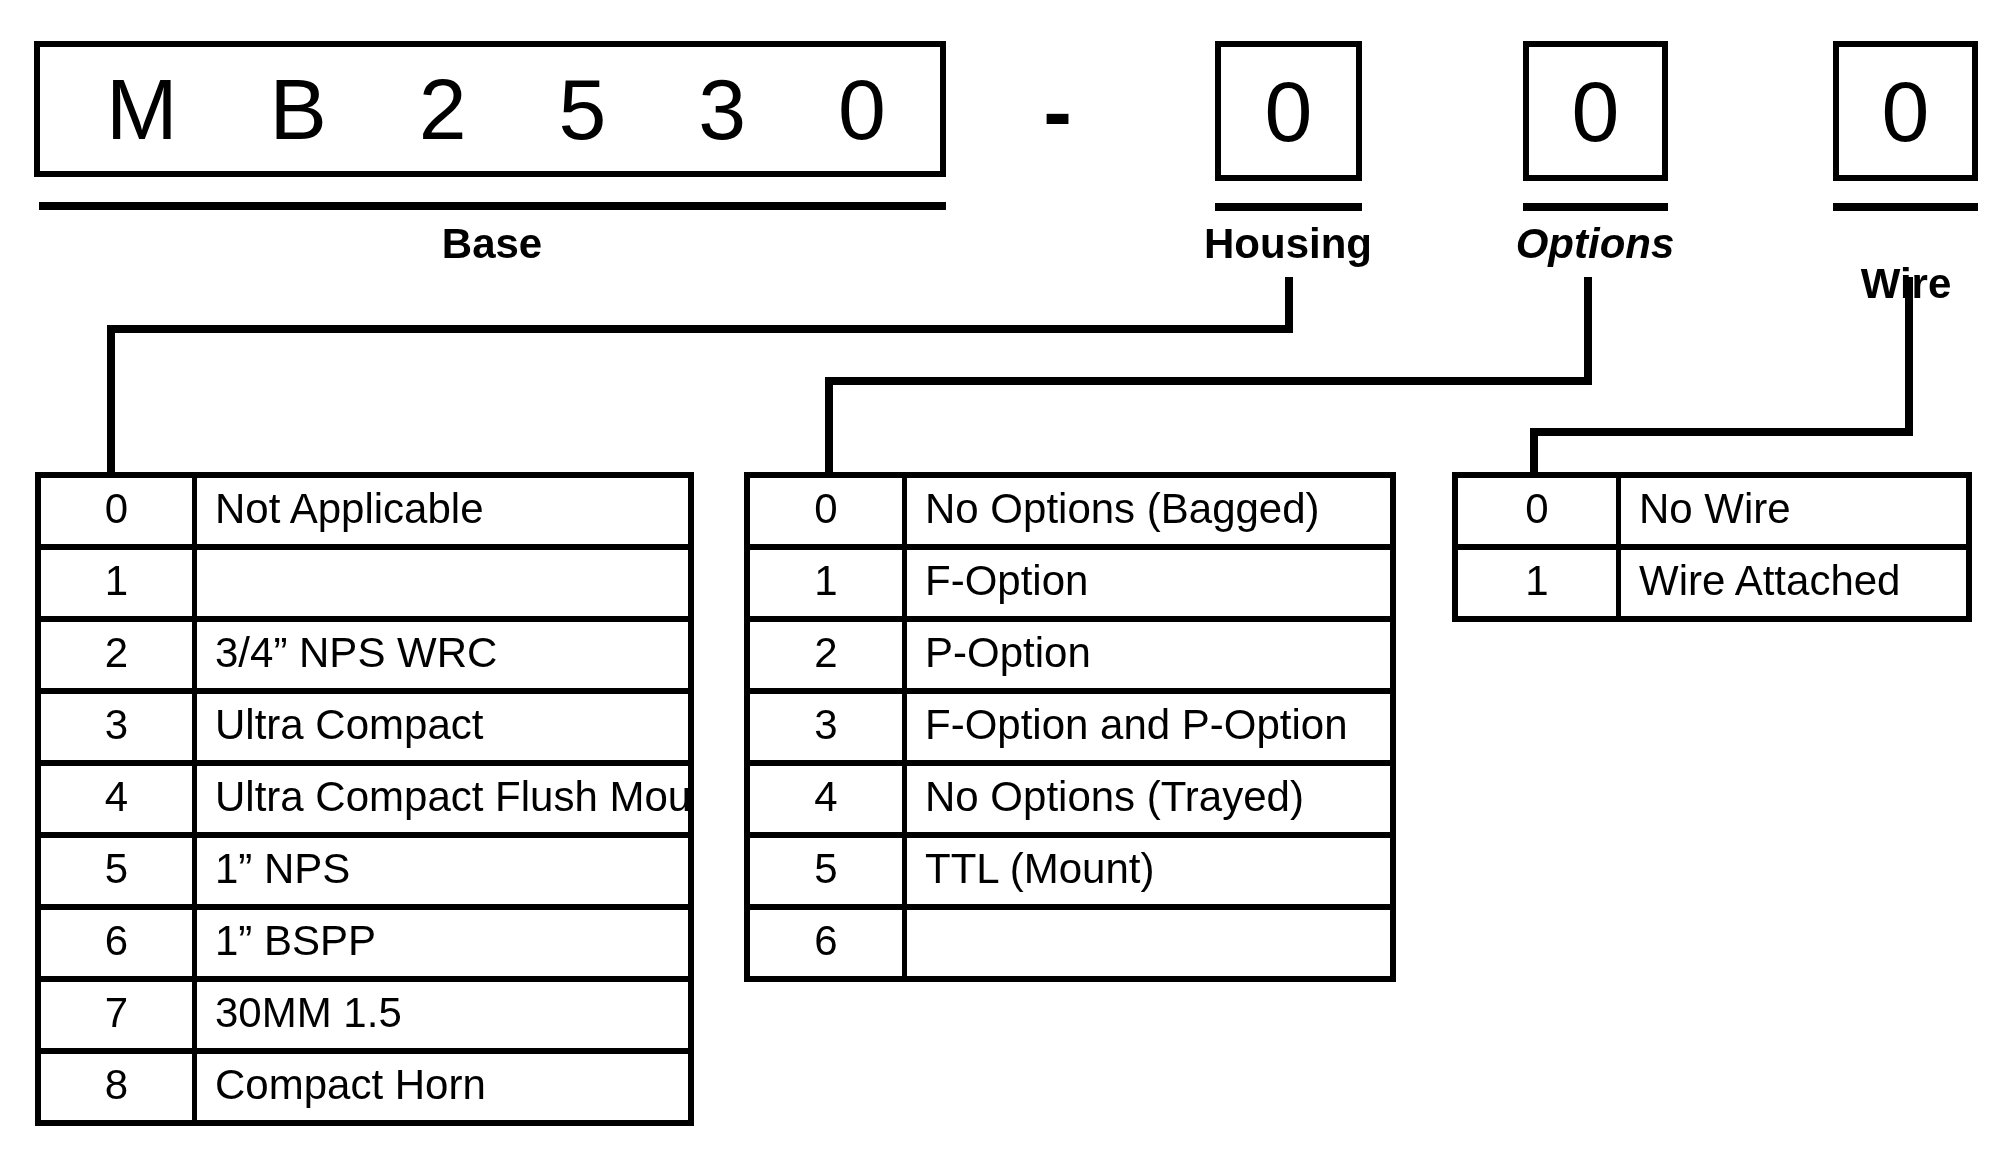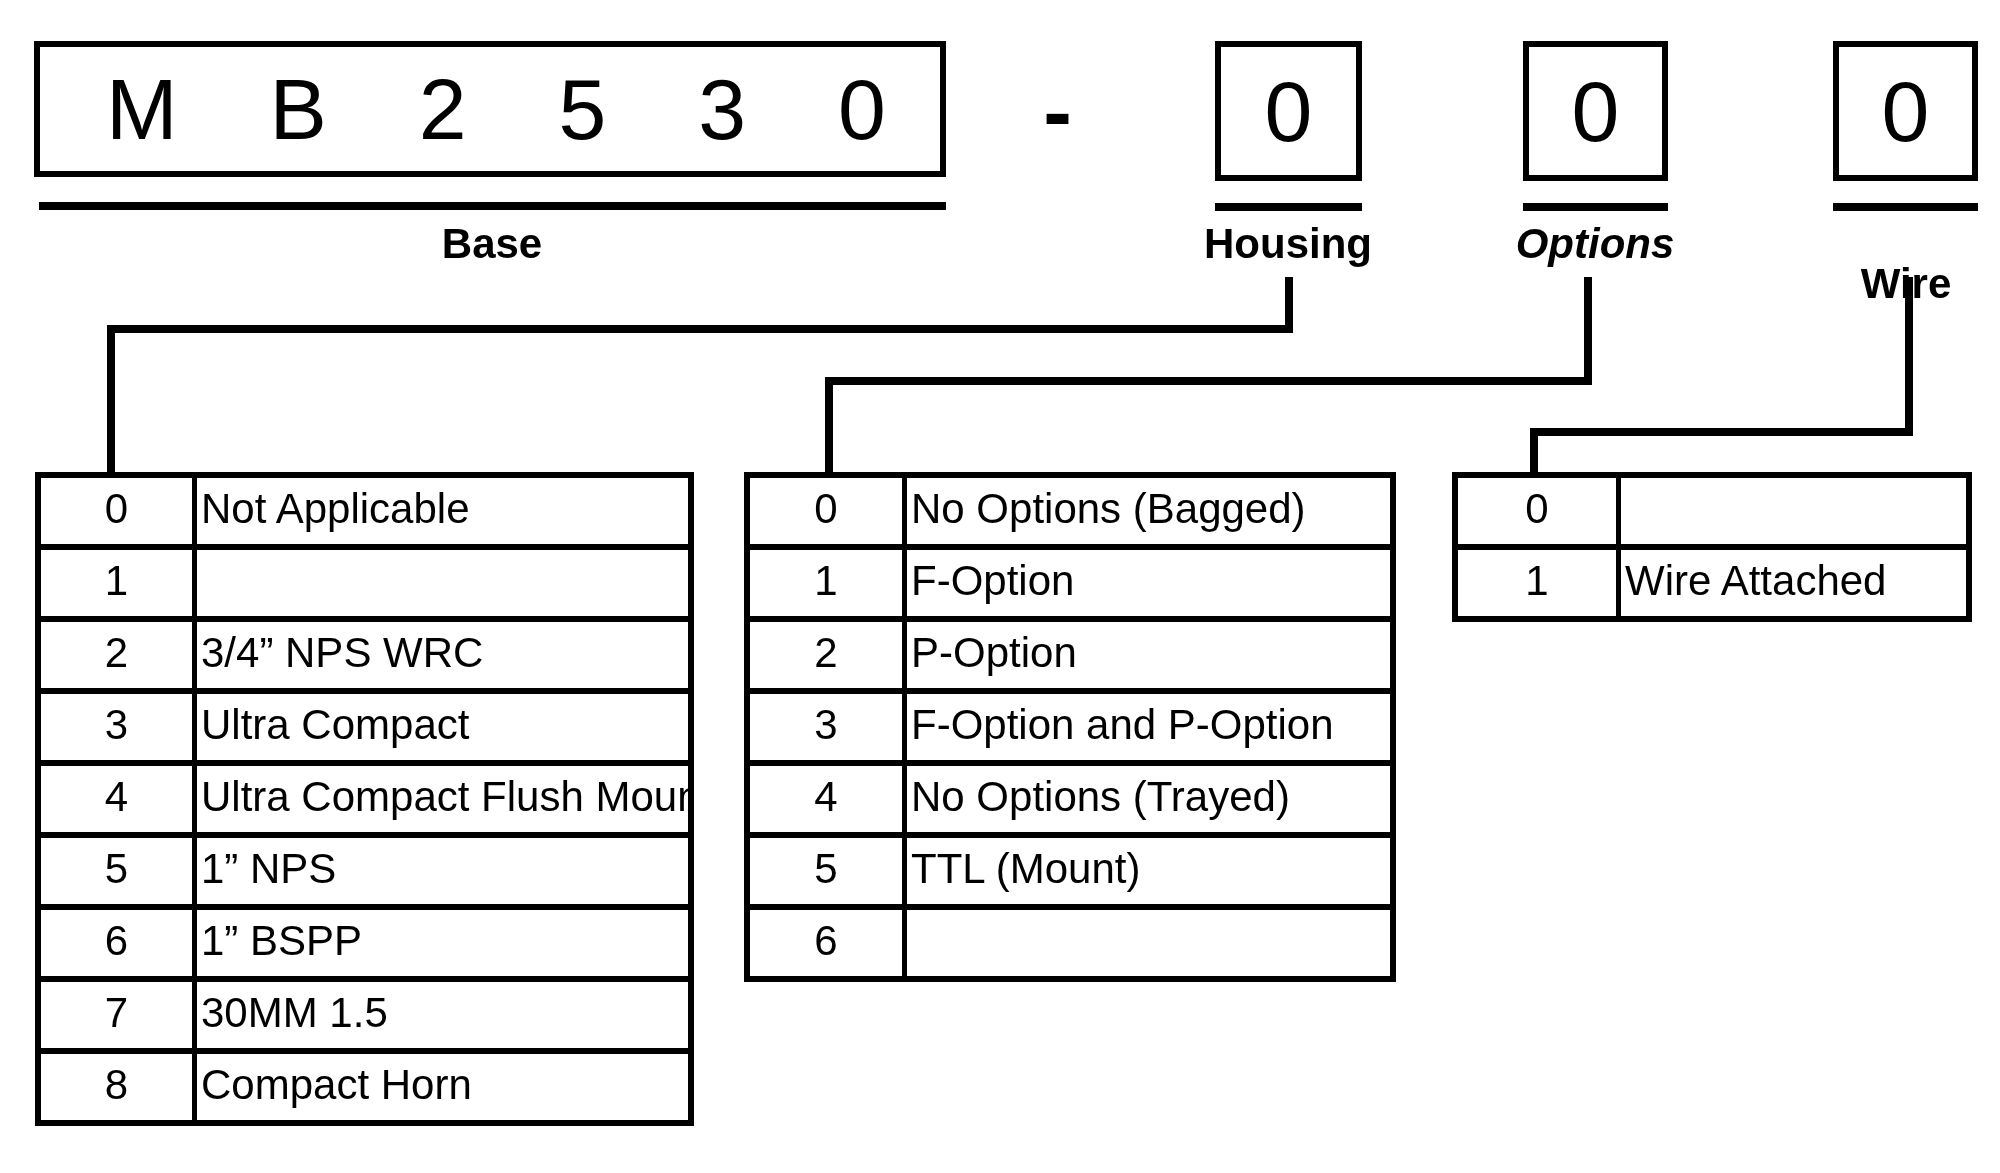--- a/index.html
+++ b/index.html
@@ -92,21 +92,21 @@
     border-right: 5px solid #000;
     display: flex;
     align-items: center;
     justify-content: center;
     padding-bottom: 4px;
   }
   .t-desc {
     flex: 1;
     display: flex;
     align-items: center;
-    padding-left: 4px;
+    padding-left: 18px;
     padding-bottom: 4px;
     white-space: nowrap;
     overflow: hidden;
   }
 </style>
 </head>
 <body>
 
 <div class="canvas">
 
@@ -213,20 +213,21 @@
         <div class="t-num">5</div>
         <div class="t-desc">TTL (Mount)</div>
       </div>
       <div class="t-row">
         <div class="t-num">6</div>
       </div>
     </div>
   <div class="code-table tbl-wire" style="--numw:163px">
       <div class="t-row">
         <div class="t-num">0</div>
+        <div class="t-desc">No Wire</div>
       </div>
       <div class="t-row">
         <div class="t-num">1</div>
         <div class="t-desc">Wire Attached</div>
       </div>
     </div>
 
 </div>
 
 </body></html>

